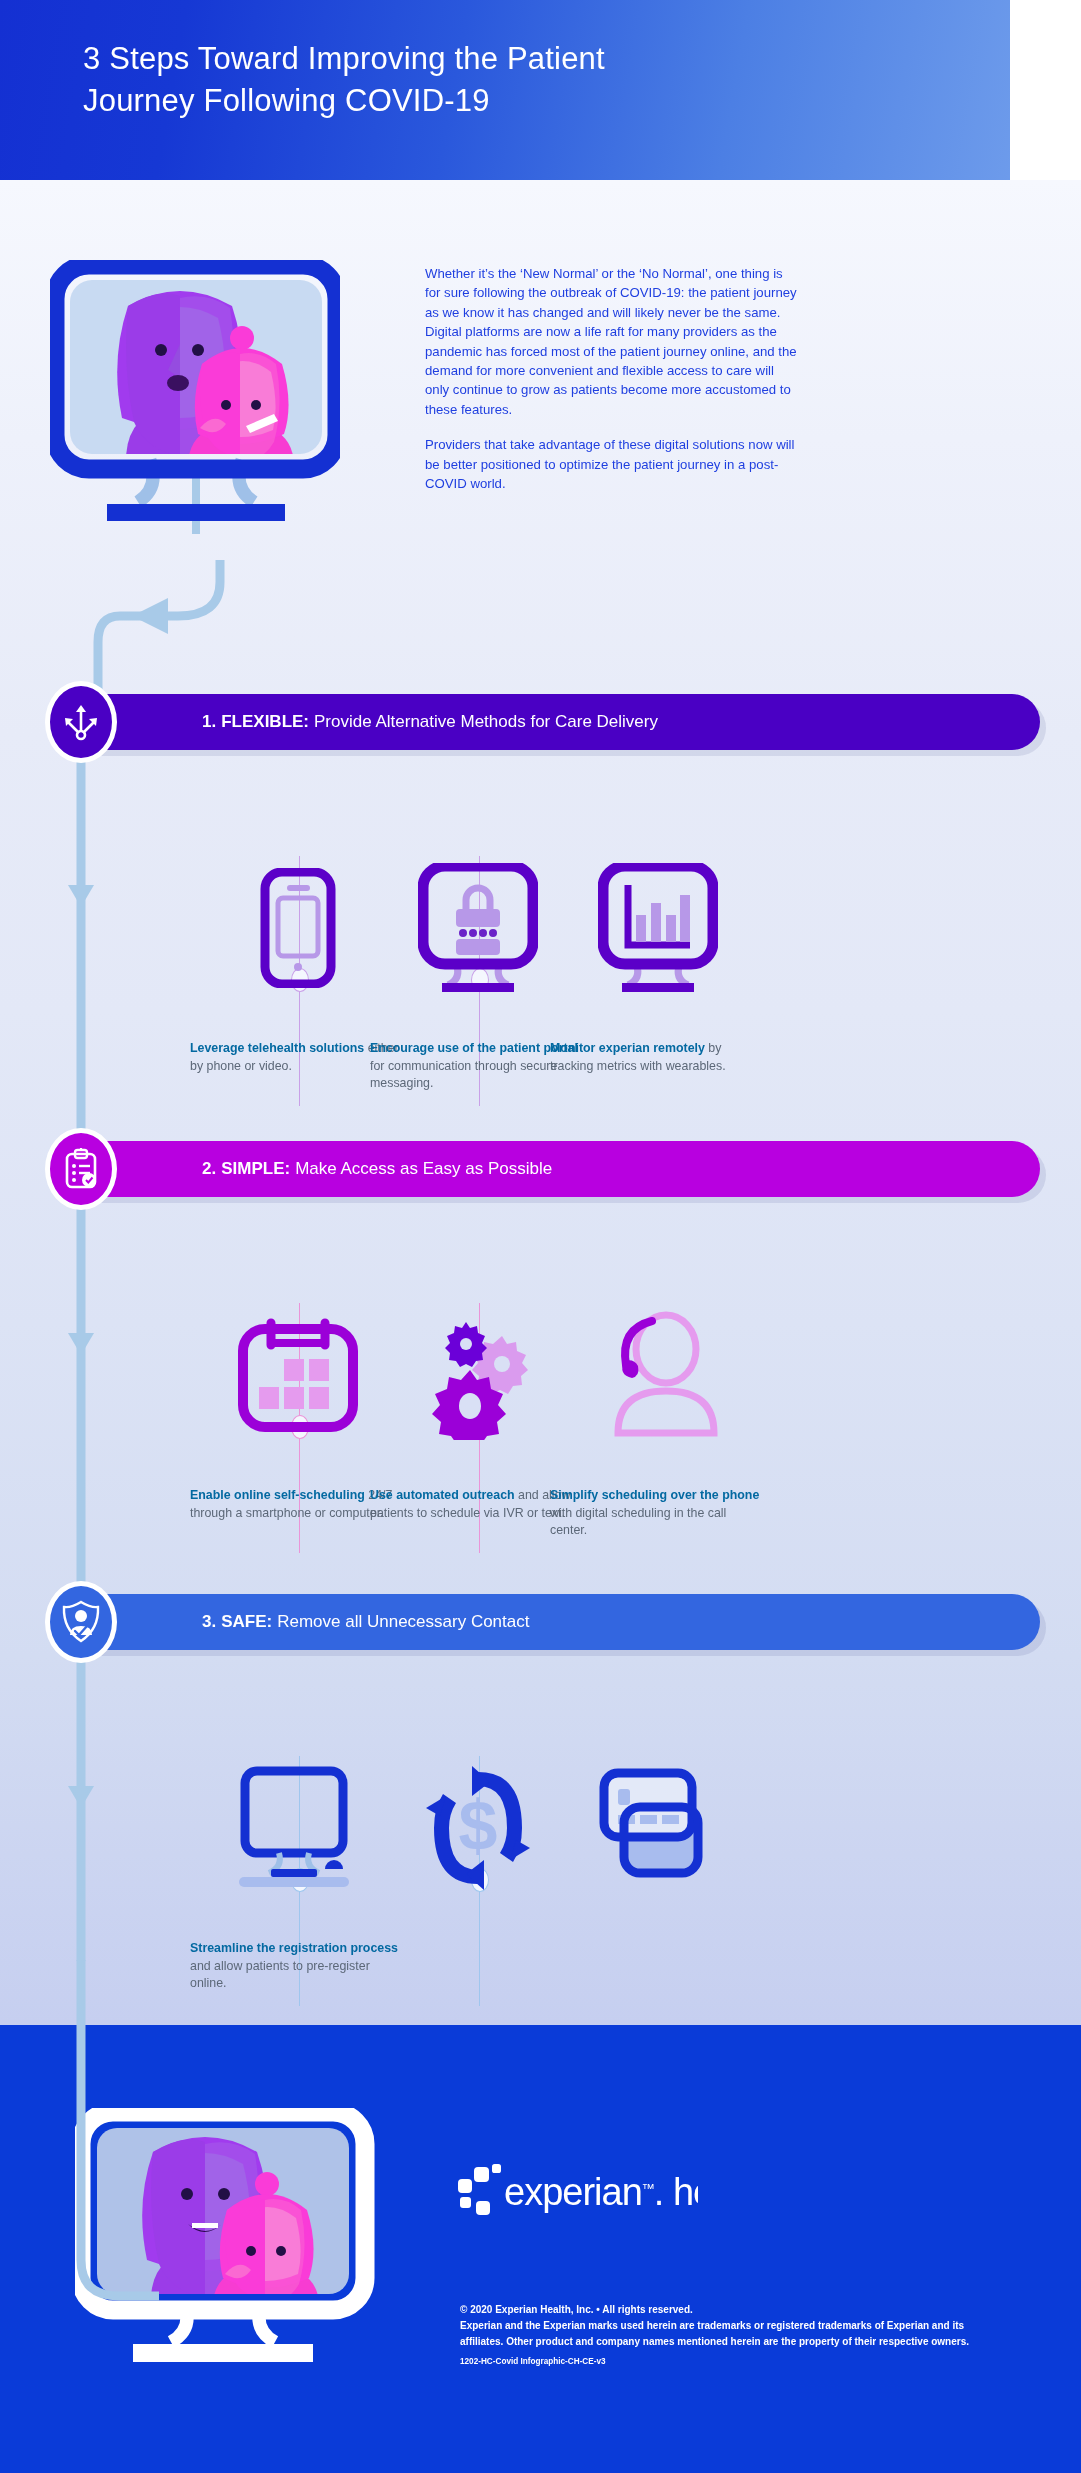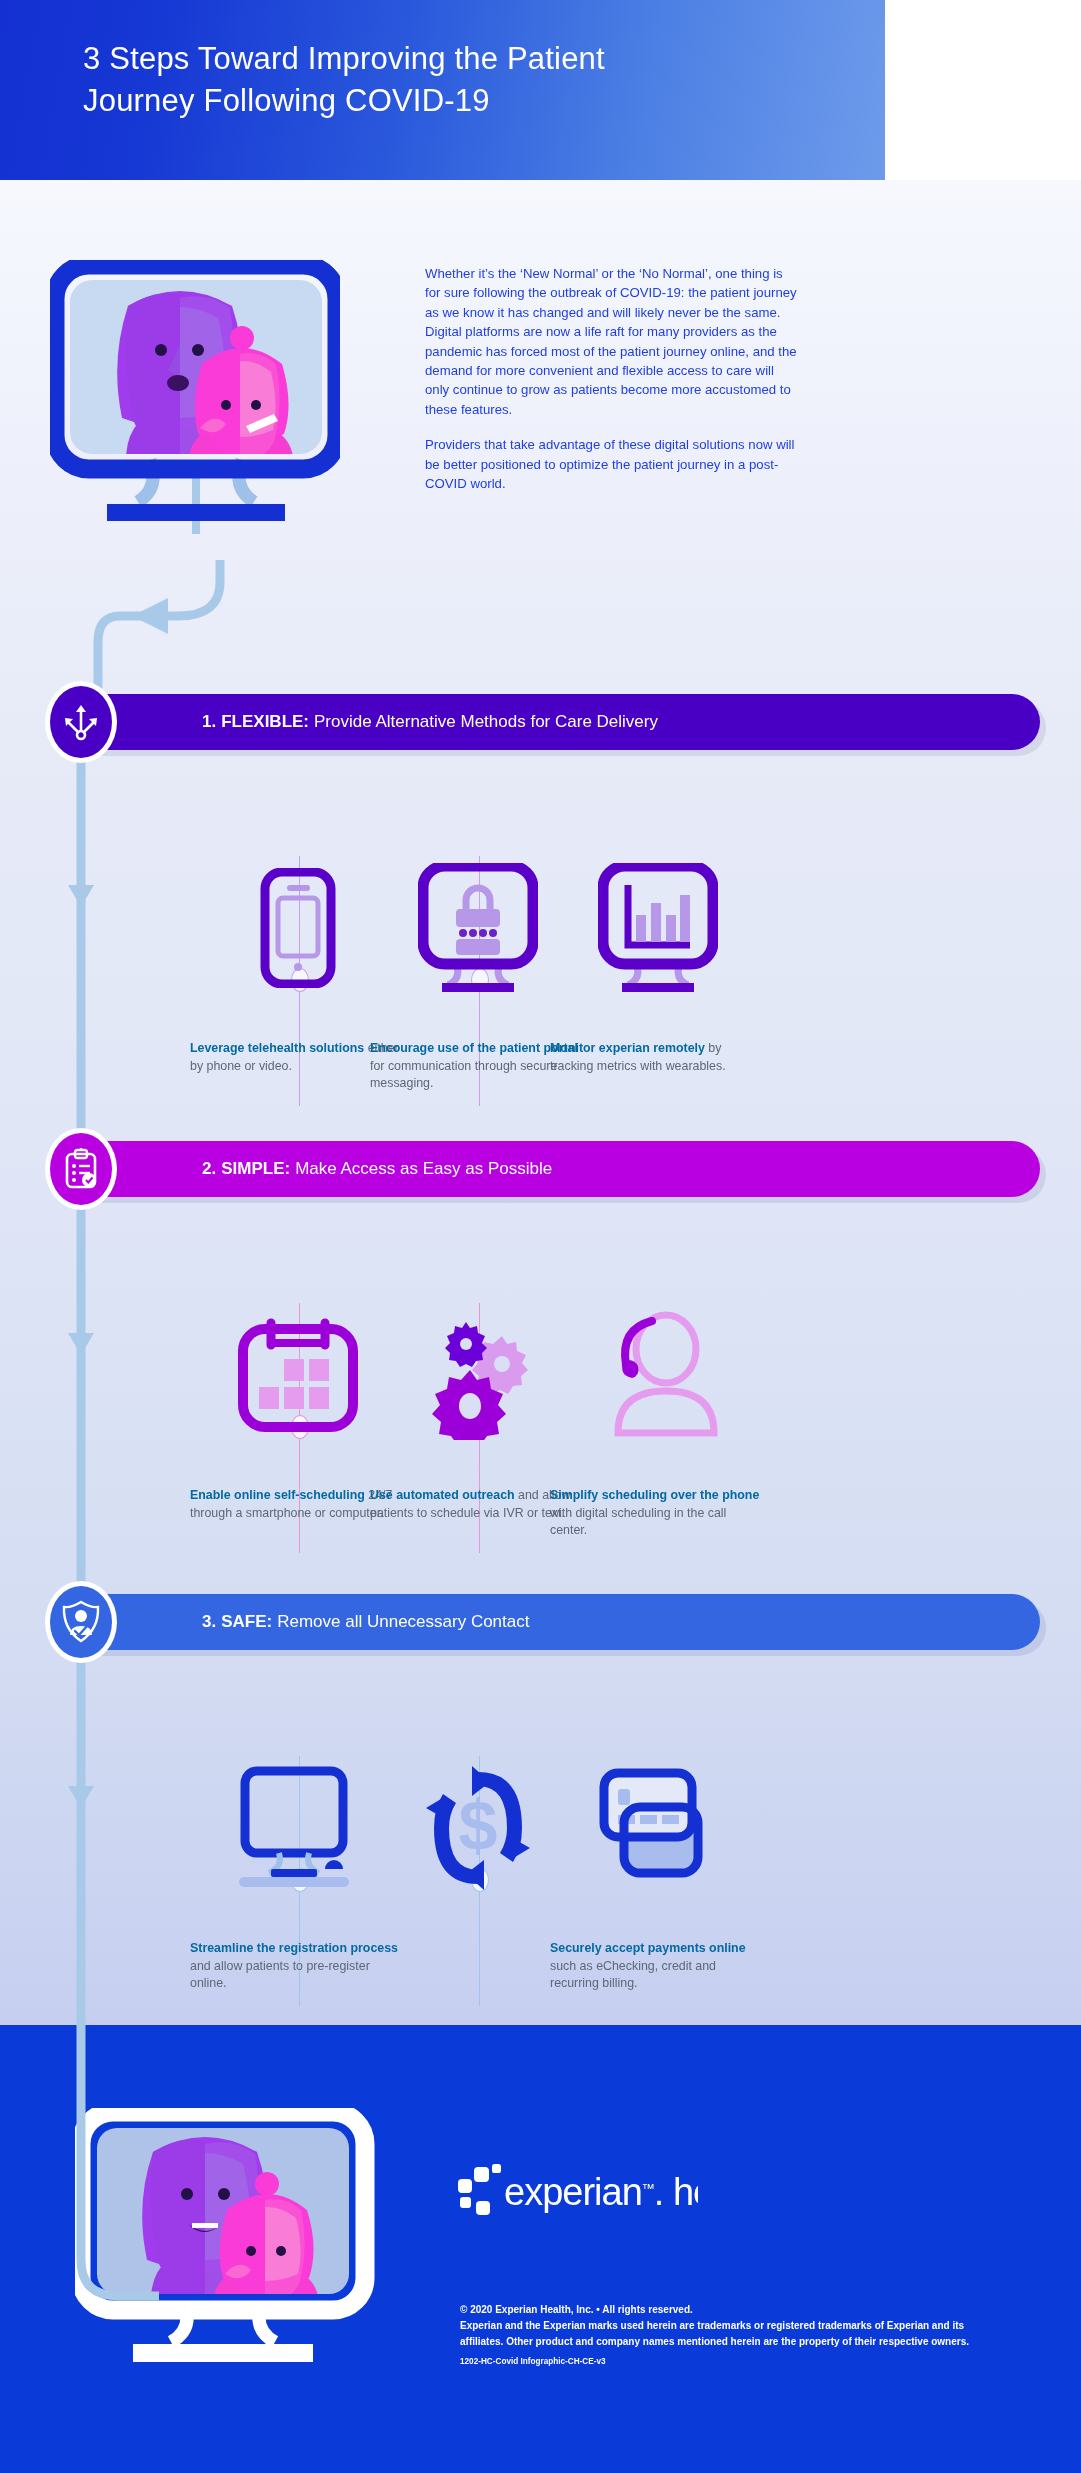--- a/index.html
+++ b/index.html
@@ -12,21 +12,21 @@
     position: relative;
     width: 1081px;
     height: 2473px;
     overflow: hidden;
   }
 
   
   .header {
     position: absolute;
     left: 0; top: 0;
-    width: 885px; height: 180px;
+    width: 1010px; height: 180px;
     background: linear-gradient(100deg, #1430D2 0%, #1638D4 18%, #2A58DC 45%, #4C7FE4 72%, #6D9BEB 100%);
   }
   .header-title {
     position: absolute;
     left: 83px; top: 38px;
     width: 880px;
     color: #ffffff;
     font-size: 31px;
     font-weight: 400;
     line-height: 1.35;
@@ -459,23 +459,20 @@
       <div class="card-icon">
         <svg width="124" height="122" viewBox="0 0 124 122" xmlns="http://www.w3.org/2000/svg">
           <rect x="28" y="40" width="74" height="66" rx="16" fill="#A8BCEE"></rect>
           <rect x="8" y="6" width="88" height="64" rx="14" fill="#E3E9F8" stroke="#1430D2" stroke-width="9"></rect>
           <rect x="22" y="22" width="12" height="16" rx="3" fill="#A8BCEE"></rect>
           <rect x="22" y="48" width="17" height="9" fill="#A8BCEE"></rect>
           <rect x="44" y="48" width="17" height="9" fill="#A8BCEE"></rect>
           <rect x="66" y="48" width="17" height="9" fill="#A8BCEE"></rect>
           <rect x="28" y="40" width="74" height="66" rx="16" fill="none" stroke="#1430D2" stroke-width="9"></rect>
         </svg>
-      </div>
-      <div class="card-caption">
-        <b>Securely accept payments online</b><span> such as eChecking, credit and recurring billing.</span>
       </div>
     </div>
   </div>
 
   <div class="conn" style="left:66px; top:1661px;">
     <svg width="40" height="300" viewBox="0 0 40 300" xmlns="http://www.w3.org/2000/svg">
       <path d="M15 0 V300" stroke="#A8CAE8" stroke-width="9" fill="none"></path>
       <path d="M2 125 h26 l-13 22 z" fill="#A8CAE8"></path>
     </svg>
   </div>

